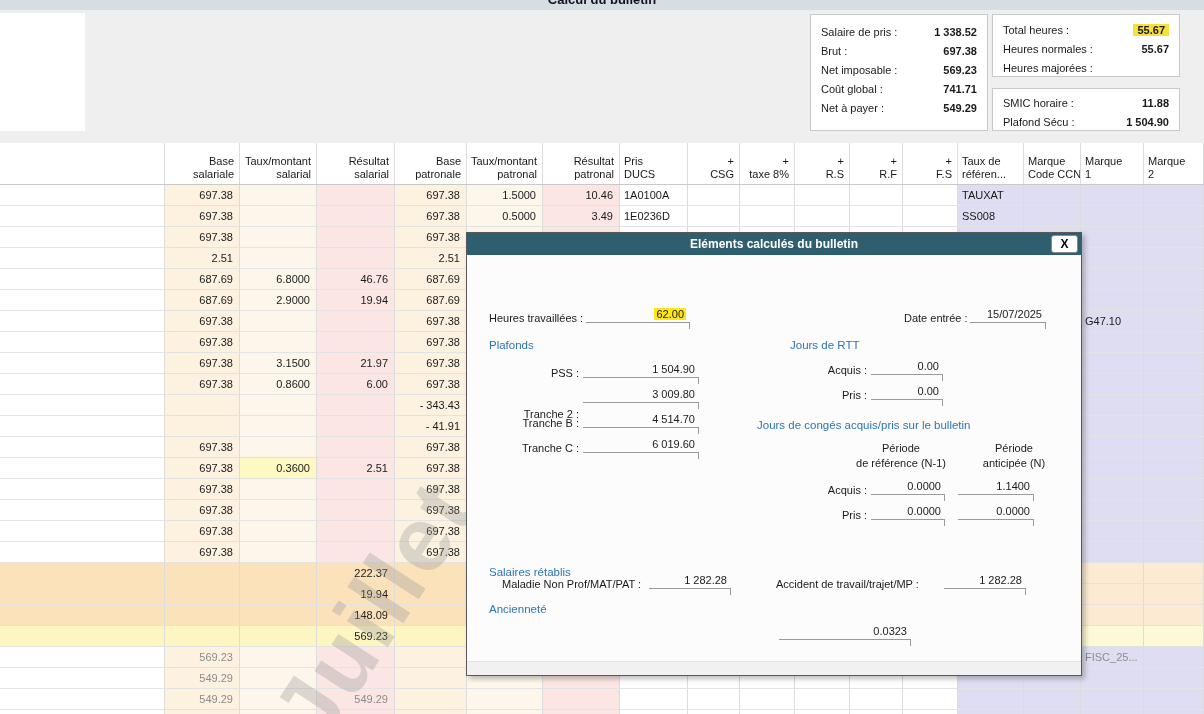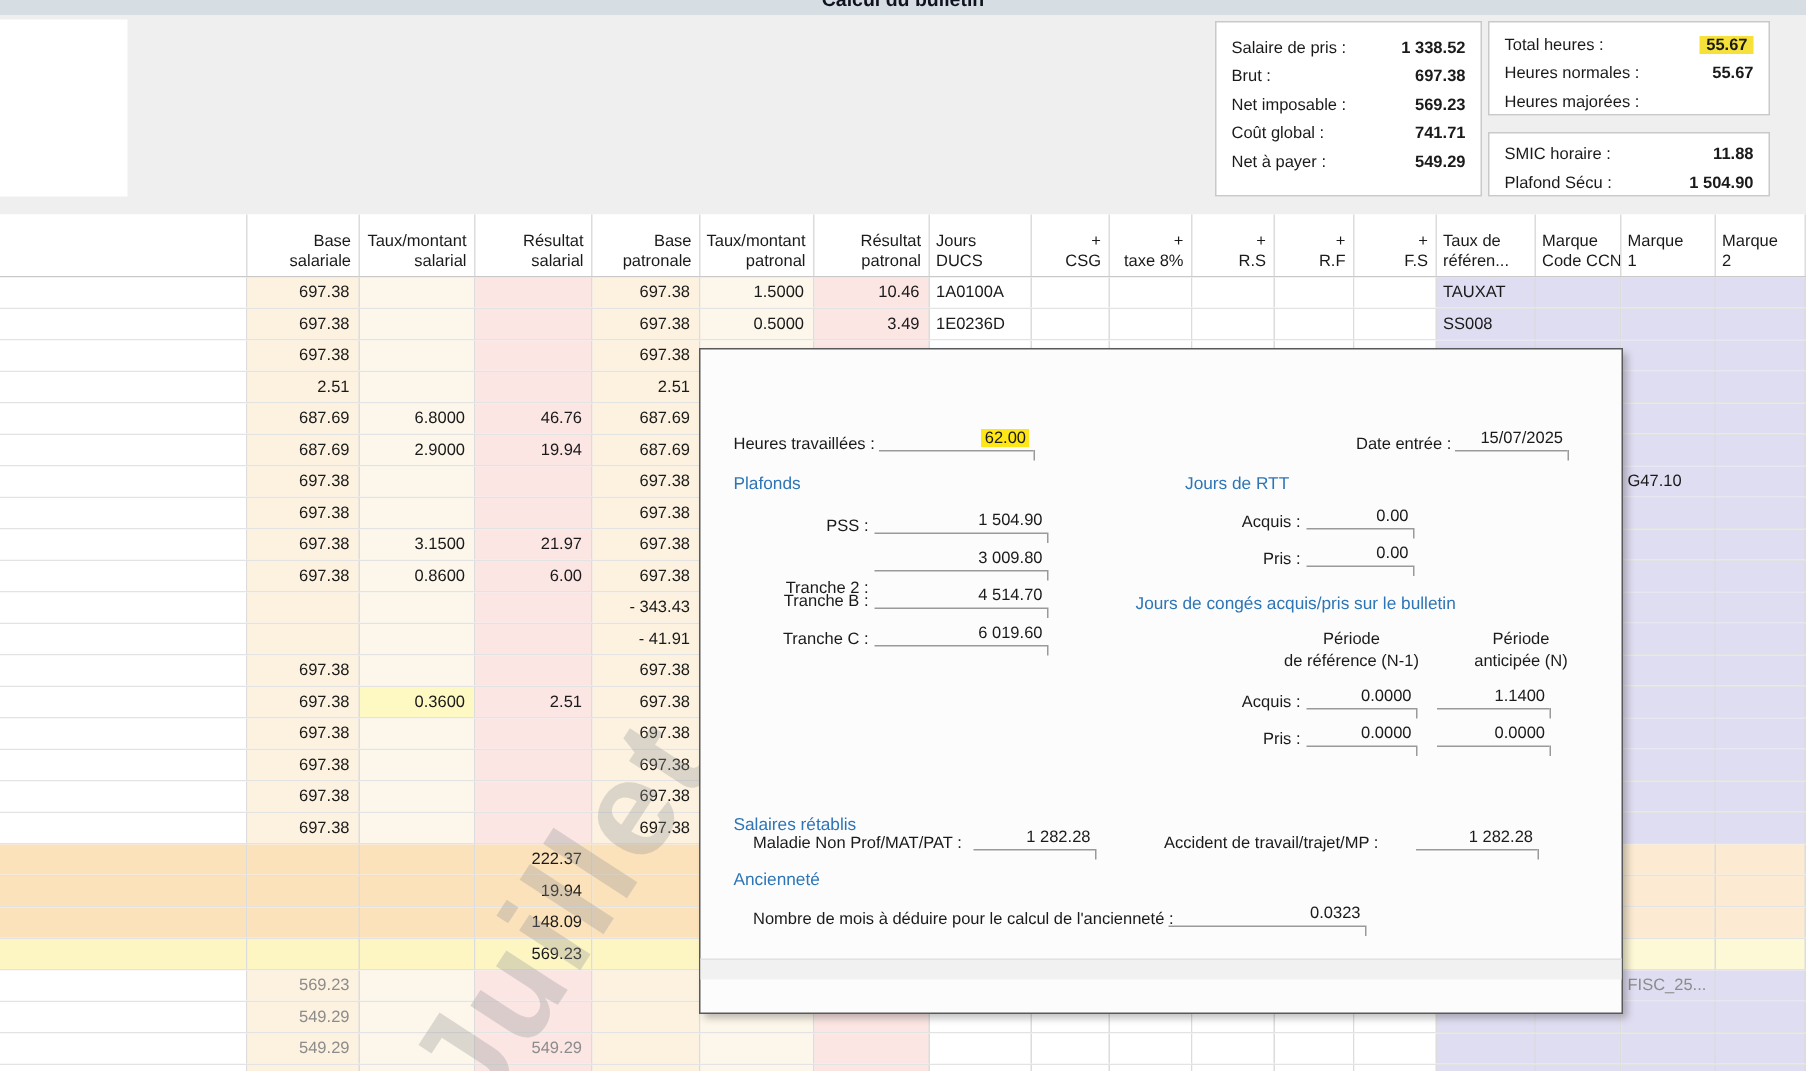--- a/index.html
+++ b/index.html
@@ -133,21 +133,21 @@
       </div>
       <div class="hcell" style="width: 76px; text-align: right;">
         <div>Taux/montant</div>
         <div>patronal</div>
       </div>
       <div class="hcell" style="width: 77px; text-align: right;">
         <div>Résultat</div>
         <div>patronal</div>
       </div>
       <div class="hcell" style="width: 68px; text-align: left;">
-        <div>Jours</div>
+        <div>Pris</div>
         <div>DUCS</div>
       </div>
       <div class="hcell" style="width: 52px; text-align: right;">
         <div>+</div>
         <div>CSG</div>
       </div>
       <div class="hcell" style="width: 55px; text-align: right;">
         <div>+</div>
         <div>taxe 8%</div>
       </div>
@@ -674,20 +674,24 @@
         <div class="cell al-l" style="width: 57px; background: rgb(223, 221, 241);"></div>
         <div class="cell al-l" style="width: 63px; background: rgb(223, 221, 241);"></div>
         <div class="cell al-l" style="width: 60px; background: rgb(223, 221, 241);"></div>
       </div>
     </div>
 </div>
 
 <div class="watermark">Juillet</div>
 
 <div class="dialog">
+  <div class="dlg-titlebar">
+    <span>Eléments calculés du bulletin</span>
+    <div class="dlg-close">X</div>
+  </div>
   <div class="dlg-body">
 
     <div class="lbl" style="left:22px; top:56px;">Heures travaillées :</div>
     <div class="fld" style="left:119px; top:52px; width:100px;">
       <span class="hl">62.00</span>
     </div>
     <div class="lbl" style="left:437px; top:56px;">Date entrée :</div>
     <div class="fld" style="left:503px; top:52px; width:72px;">15/07/2025</div>
 
     <div class="lbl blue-head" style="left:22px; top:83px;">Plafonds</div>
@@ -722,18 +726,17 @@
     <div class="fld" style="left:404px; top:249px; width:70px;">0.0000</div>
     <div class="fld" style="left:491px; top:249px; width:72px;">0.0000</div>
 
     <div class="lbl blue-head" style="left:22px; top:310px;">Salaires rétablis</div>
     <div class="lbl" style="left:35px; top:322px;">Maladie Non Prof/MAT/PAT :</div>
     <div class="fld" style="left:182px; top:318px; width:78px;">1 282.28</div>
     <div class="lbl" style="left:309px; top:322px;">Accident de travail/trajet/MP :</div>
     <div class="fld" style="left:477px; top:318px; width:78px;">1 282.28</div>
 
     <div class="lbl blue-head" style="left:22px; top:347px;">Ancienneté</div>
-    <div class="lbl" style="left:35px; top:373px;">Nombre de mois à déduire pour le calcul de l'ancienneté :</div>
     <div class="fld" style="left:312px; top:369px; width:128px;">0.0323</div>
 
     <div class="dlg-footer"></div>
   </div>
 </div>
 
 </body></html>

